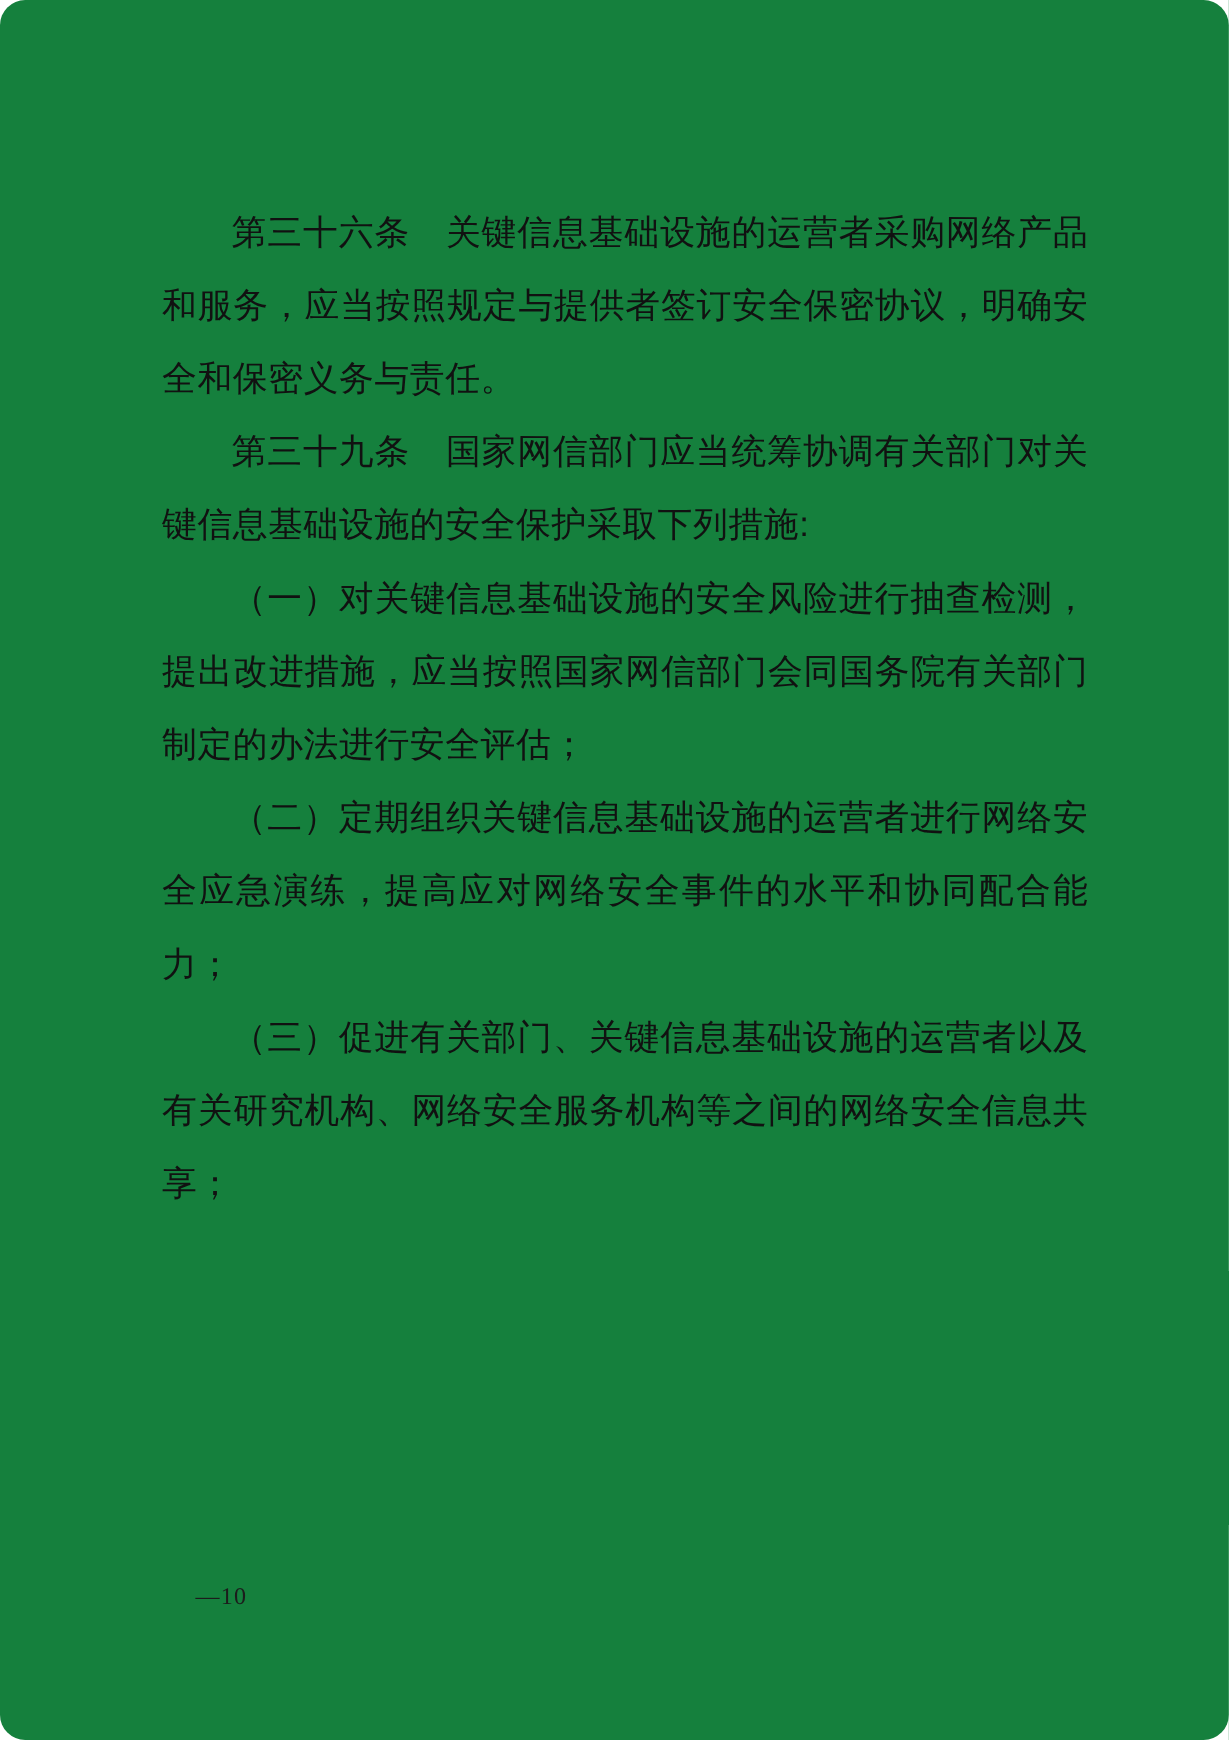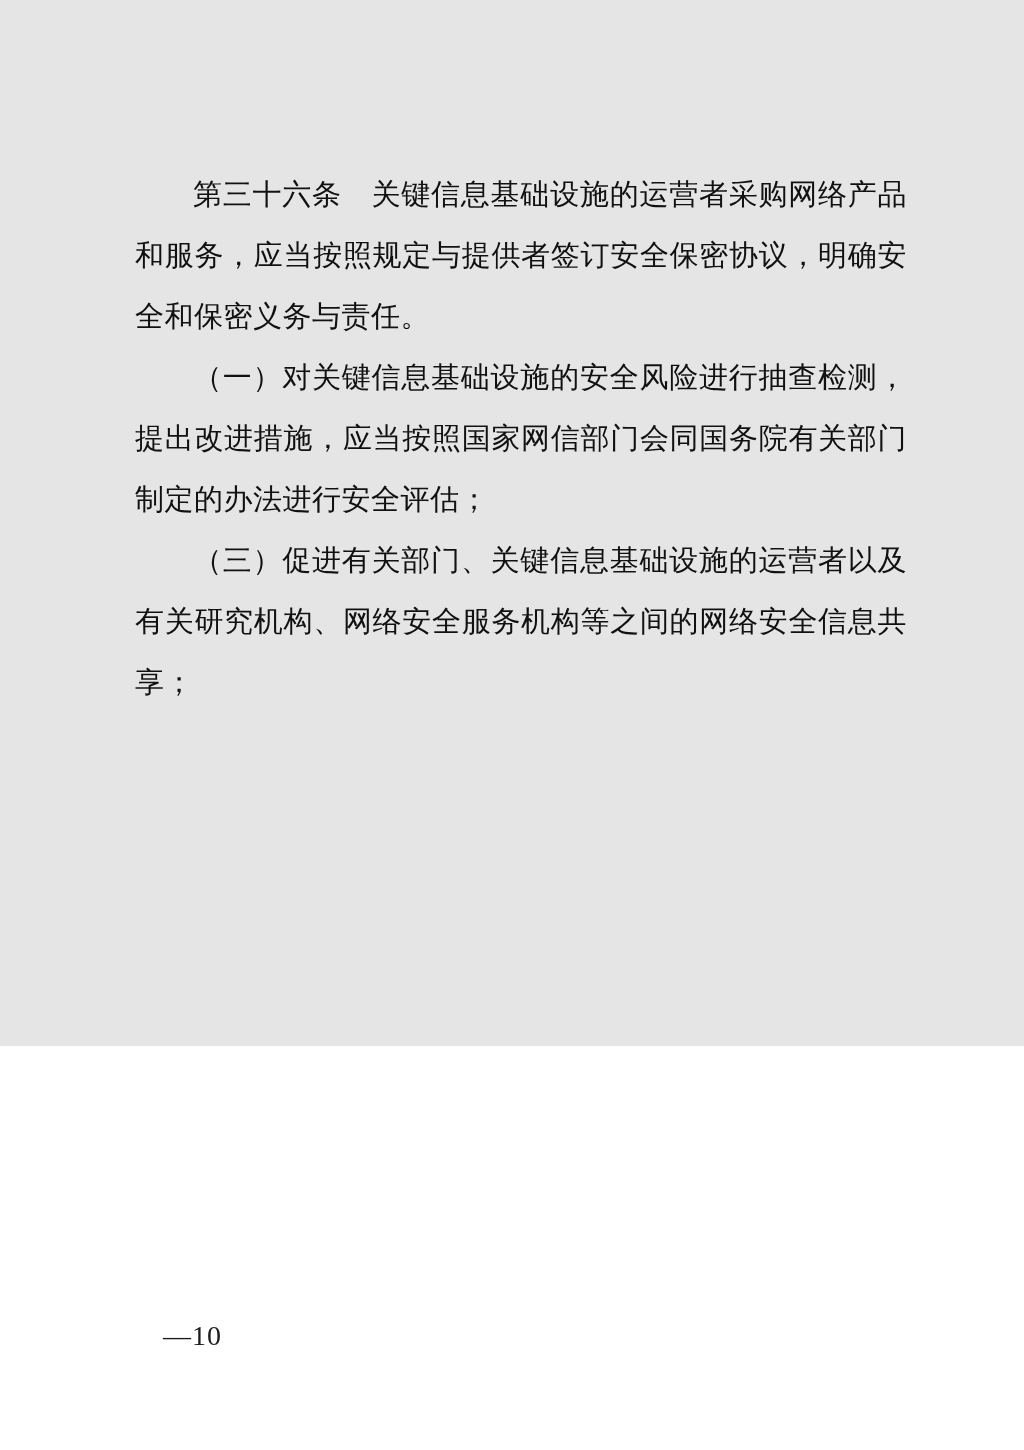--- a/index.html
+++ b/index.html
@@ -12,22 +12,23 @@
     background: #ffffff;
     position: relative;
     font-family: "Liberation Sans", sans-serif;
     overflow: hidden;
   }
   .doc-page {
     position: absolute;
     left: 0;
     top: 0;
     width: 1024px;
-    height: 1046px;
-    background: #e5e5e5;
+    height: 1450px;
+    background: #15803d;
+    border-radius: 21px;
   }
   .doc-body {
     position: absolute;
     left: 135px;
     top: 164px;
     width: 772px;
     color: #111111;
     font-size: 29px;
     line-height: 61px;
     font-weight: 500;
@@ -38,39 +39,41 @@
     padding: 0;
     text-indent: 2em;
     text-align: justify;
     text-justify: inter-ideograph;
   }
   .page-footer {
     position: absolute;
     left: 163px;
     top: 1320px;
     font-family: "Liberation Serif", serif;
-    font-size: 28px;
+    font-size: 20px;
     color: #1c1c1c;
     letter-spacing: 1px;
   }
 </style>
 </head>
 <body>
 
 <div class="doc-page">
 
   <div class="doc-body">
 
       <p class="para">第三十六条　关键信息基础设施的运营者采购网络产品和服务，应当按照规定与提供者签订安全保密协议，明确安全和保密义务与责任。</p>
 
 
 
+      <p class="para">第三十九条　国家网信部门应当统筹协调有关部门对关键信息基础设施的安全保护采取下列措施:</p>
 
       <p class="para">（一）对关键信息基础设施的安全风险进行抽查检测，提出改进措施，应当按照国家网信部门会同国务院有关部门制定的办法进行安全评估；</p>
 
+      <p class="para">（二）定期组织关键信息基础设施的运营者进行网络安全应急演练，提高应对网络安全事件的水平和协同配合能力；</p>
 
       <p class="para">（三）促进有关部门、关键信息基础设施的运营者以及有关研究机构、网络安全服务机构等之间的网络安全信息共享；</p>
 
     </div>
 
   <div class="page-footer">—10</div>
 
 </div>
 
 </body></html>

